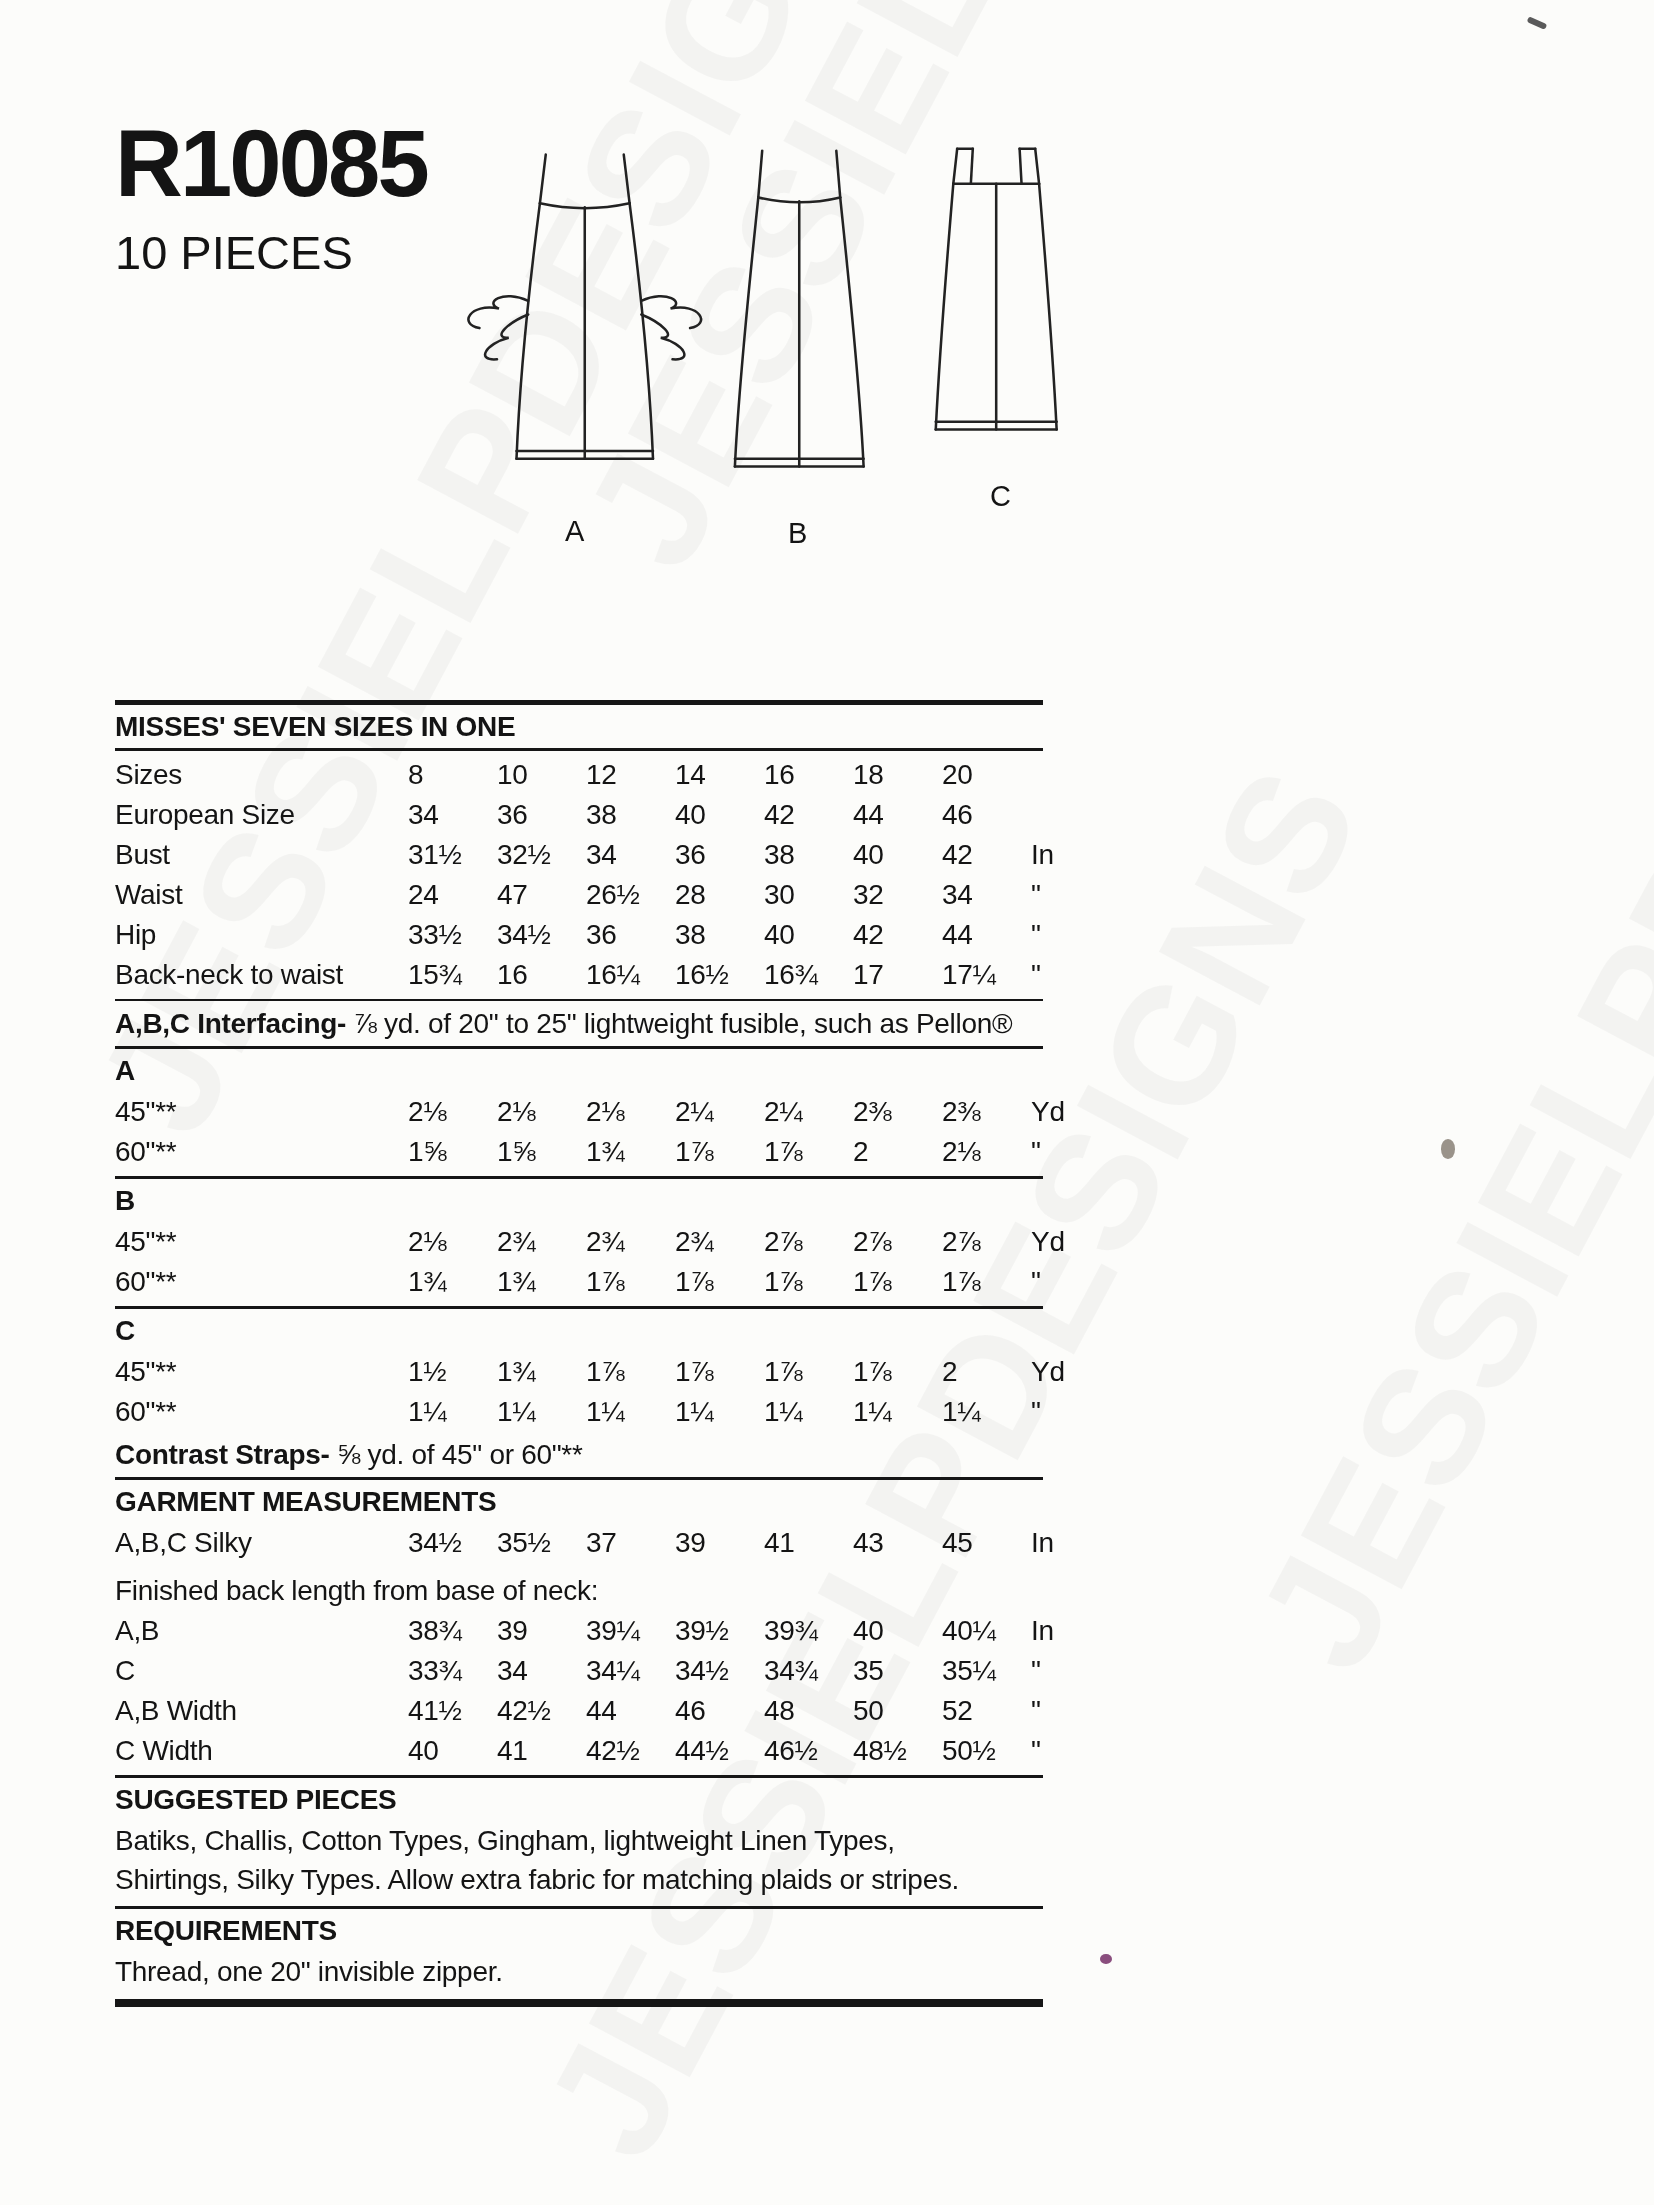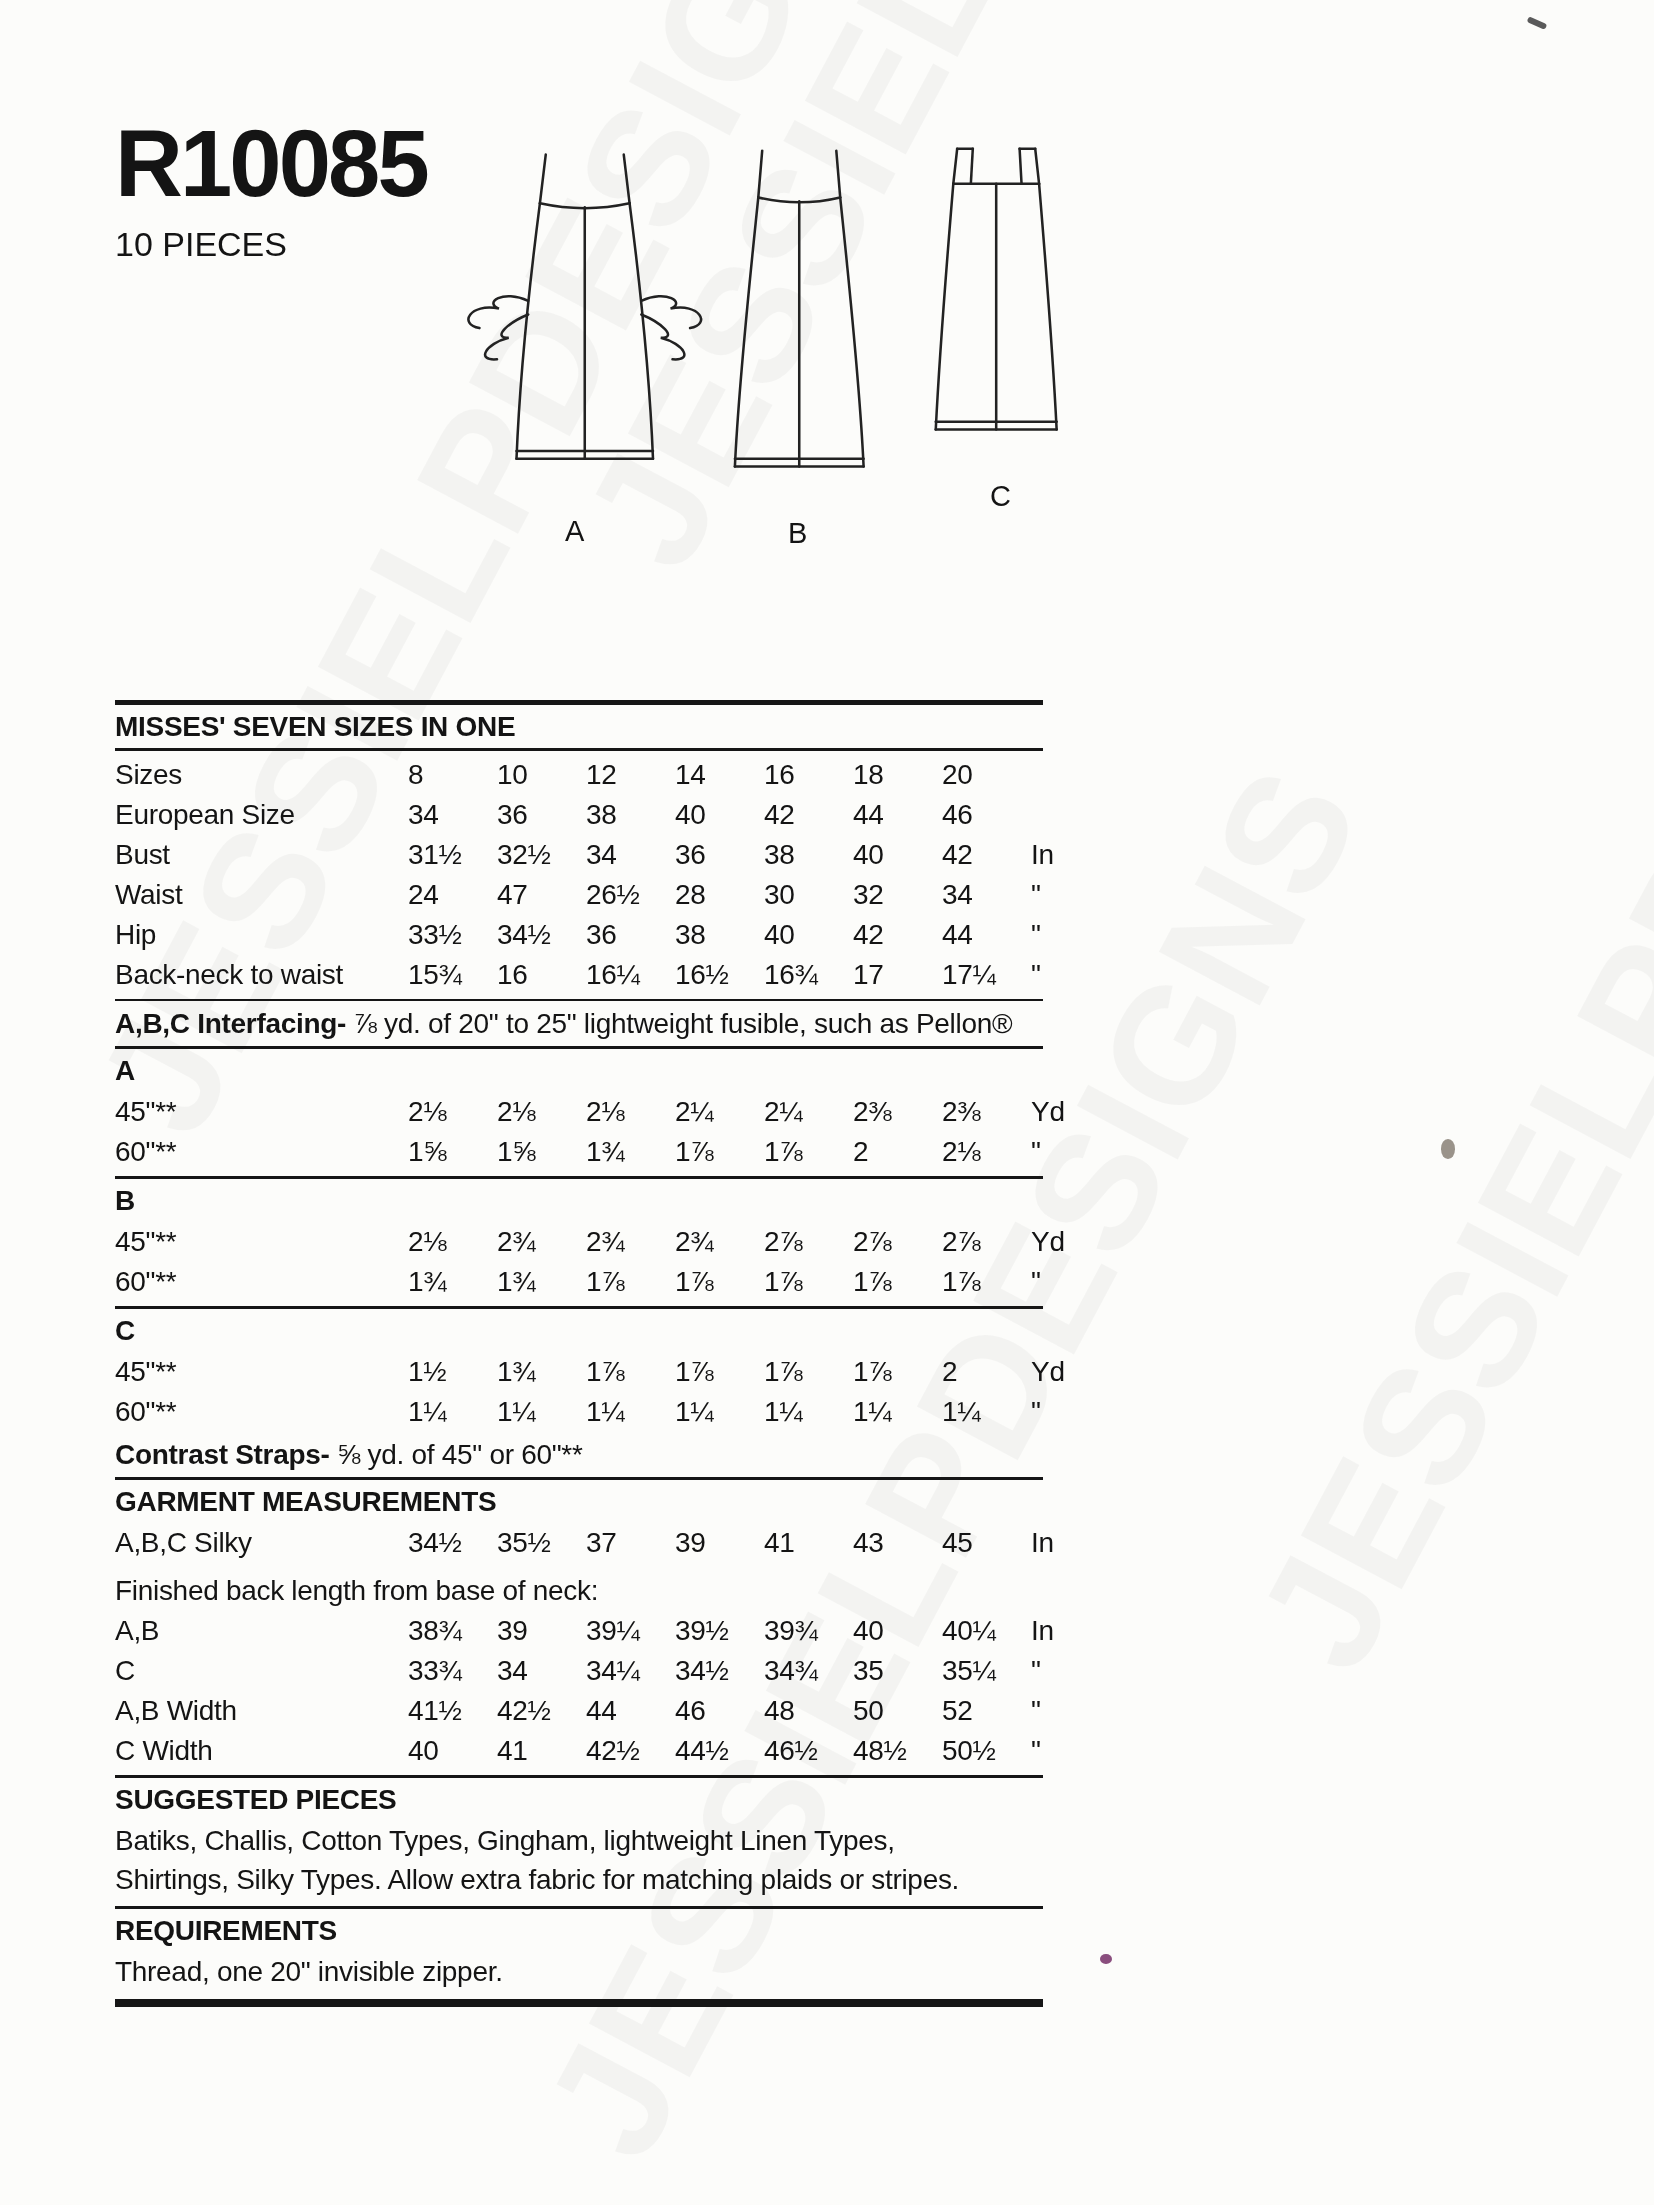--- a/index.html
+++ b/index.html
@@ -7,21 +7,21 @@
     position:relative;width:1655px;height:2205px;background:#fcfcfa;
     font-family:"Liberation Sans","DejaVu Sans",sans-serif;color:#141414;
     overflow:hidden;letter-spacing:-0.3px;
   }
   
   .wm{position:absolute;font-size:166px;font-weight:700;color:#8a8a8a;opacity:0.07;
       white-space:nowrap;transform:rotate(-62deg);transform-origin:left top;pointer-events:none;}
   
   .hdr{position:absolute;left:115px;top:117px;}
   .pattern-no{font-size:94px;font-weight:800;letter-spacing:-2.9px;line-height:1;}
-  .pieces{font-size:34px;font-weight:500;letter-spacing:0;margin-top:13.7px;}
+  .pieces{font-size:47px;font-weight:500;letter-spacing:0;margin-top:13.7px;}
   
   .draws{position:absolute;left:419px;top:137px;width:702px;height:429px;}
   .draws svg{position:absolute;top:0;left:0;}
   .view-label{position:absolute;font-size:29px;font-weight:400;}
   .vl-a{left:146px;top:378px;}
   .vl-b{left:369px;top:380px;}
   .vl-c{left:571px;top:343px;}
   
   .tbl{position:absolute;left:115px;top:700px;width:928px;font-size:28px;}
   .rule{height:2.9px;background:#161616;margin:0;}

